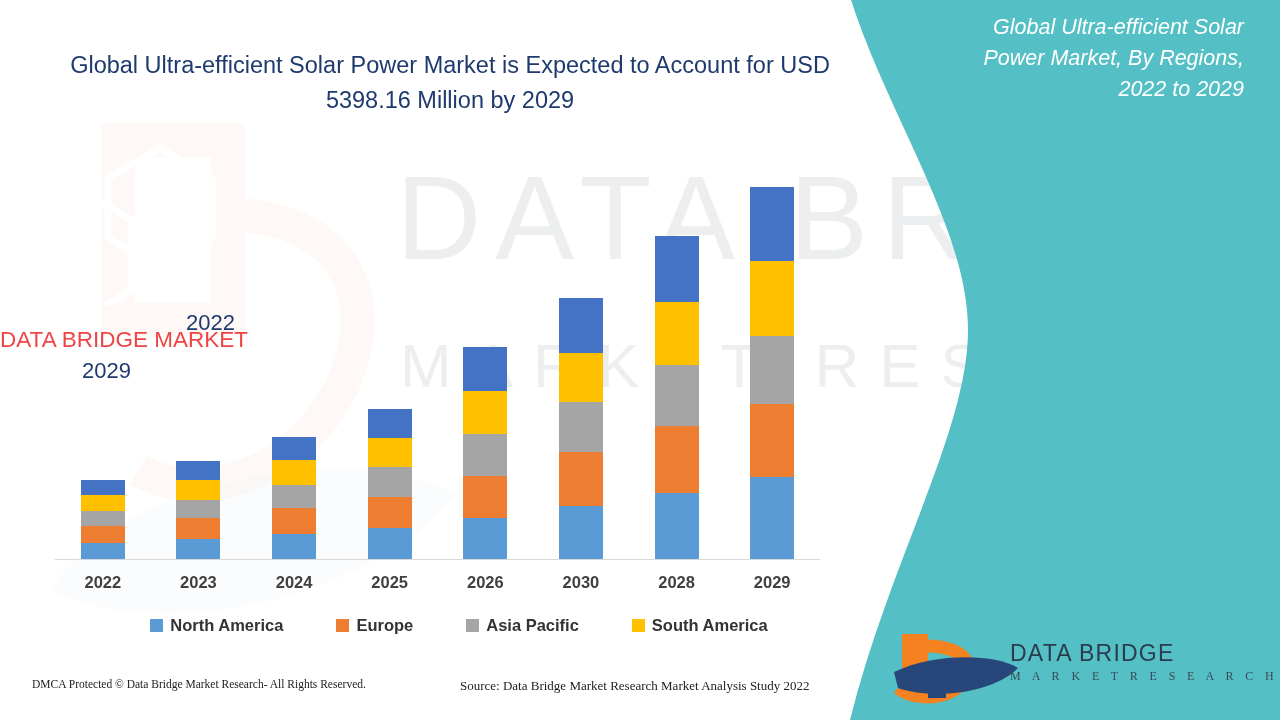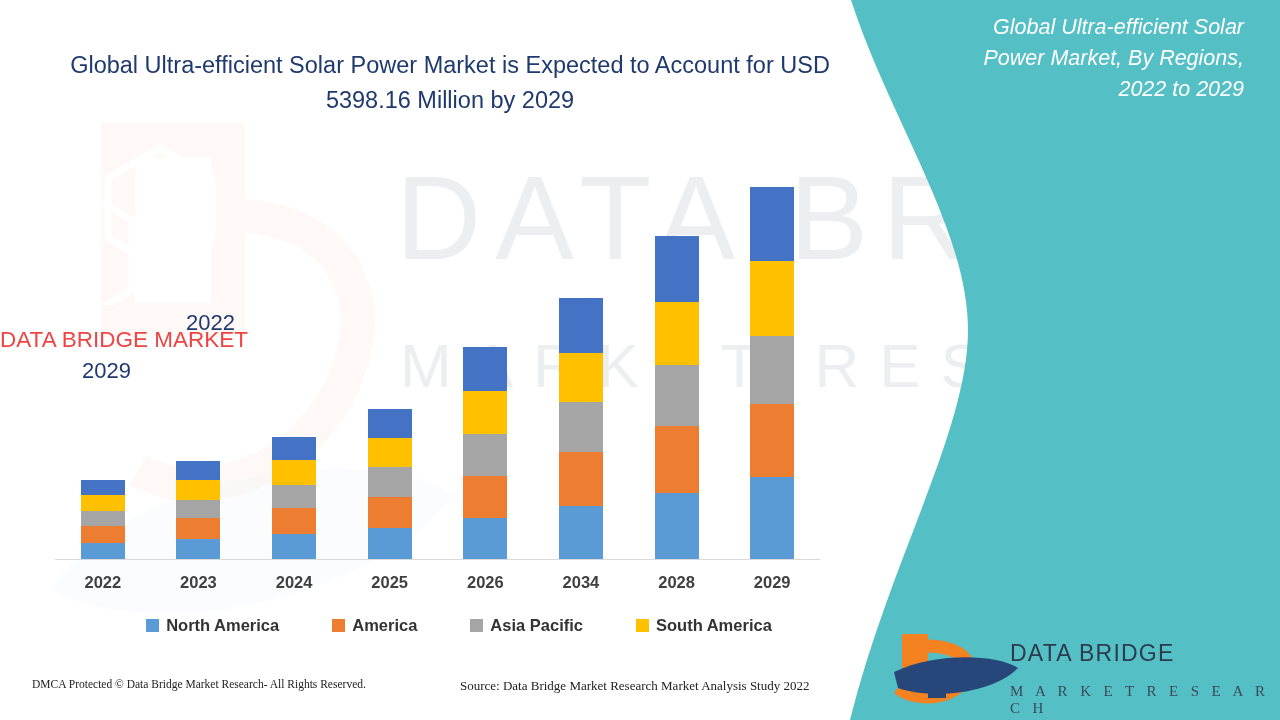--- a/index.html
+++ b/index.html
@@ -32,22 +32,22 @@
   .hex-2029-label{left:82px;top:218px;}
 
   .brand-lines{position:absolute;left:0;top:324px;width:450px;text-align:left;
       color:#ef4444;font-size:22.5px;line-height:32px;}
 
   
   .logo{position:absolute;left:888px;top:628px;width:240px;height:76px;}
   .logo-text{position:absolute;left:1010px;top:640px;}
   .logo-main{color:#2b3c4e;font-size:23px;letter-spacing:1.2px;
       font-family:"Liberation Sans",sans-serif;}
-  .logo-sub{color:#3a4a5a;font-size:15px;letter-spacing:4.4px;margin-top:16px;
-      font-family:"Liberation Serif",serif;}
+  .logo-sub{color:#3a4a5a;font-size:12px;letter-spacing:4.4px;margin-top:2px;
+      font-family:"Liberation Serif",serif;text-align:right;}
 
   
   .headline{position:absolute;left:70px;top:48px;width:760px;text-align:center;
       color:#1F3A6E;font-size:23.5px;line-height:35px;}
 
   .chart{position:absolute;left:55px;top:160px;width:770px;height:400px;}
   .axis-line{position:absolute;left:0;bottom:0;width:765px;height:1px;
       background:#d9d9d9;}
   .bars{position:absolute;left:0;bottom:1px;width:765px;height:399px;
       display:flex;align-items:flex-end;}
@@ -165,33 +165,33 @@
         </div>
       </div>
     <div class="axis-line"></div>
   </div>
   <div class="xlabels" id="xlabels">
       <div class="xlabel">2022</div>
       <div class="xlabel">2023</div>
       <div class="xlabel">2024</div>
       <div class="xlabel">2025</div>
       <div class="xlabel">2026</div>
-      <div class="xlabel">2034</div>
+      <div class="xlabel">2030</div>
       <div class="xlabel">2028</div>
       <div class="xlabel">2029</div>
     </div>
 
   <div class="legend" id="legend">
       <div class="legend-item">
         <span class="legend-swatch" style="background: rgb(91, 155, 213);"></span>
         <span class="legend-label">North America</span>
       </div>
       <div class="legend-item">
         <span class="legend-swatch" style="background: rgb(237, 125, 49);"></span>
-        <span class="legend-label">America</span>
+        <span class="legend-label">Europe</span>
       </div>
       <div class="legend-item">
         <span class="legend-swatch" style="background: rgb(165, 165, 165);"></span>
         <span class="legend-label">Asia Pacific</span>
       </div>
       <div class="legend-item">
         <span class="legend-swatch" style="background: rgb(255, 192, 0);"></span>
         <span class="legend-label">South America</span>
       </div>
     </div>

